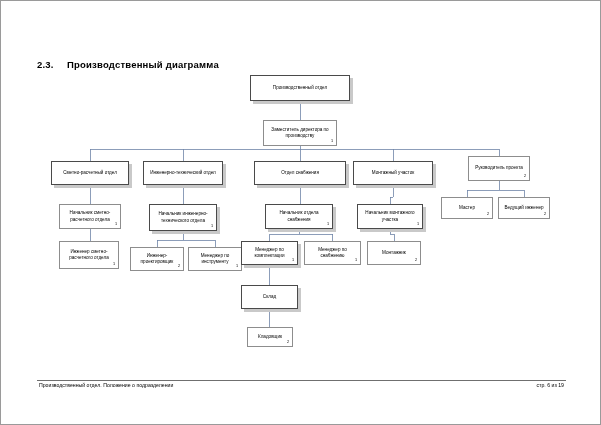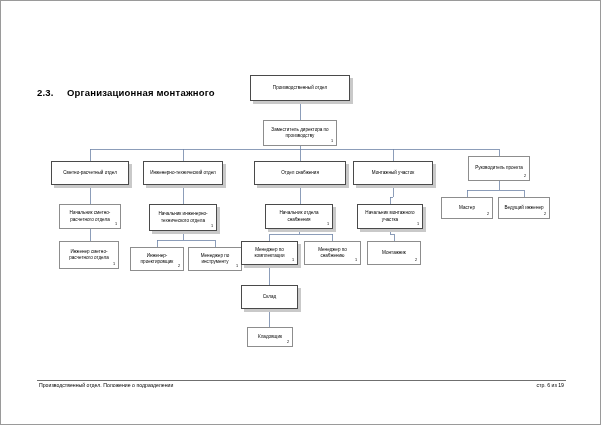--- a/index.html
+++ b/index.html
@@ -2,21 +2,21 @@
 <html><head>
 <meta charset="utf-8">
 <style>
   html,body{margin:0;padding:0;background:#ffffff;}
   body{width:601px;height:425px;overflow:hidden;font-family:"Liberation Sans",sans-serif;}
 
   #page{position:relative;width:601px;height:425px;box-sizing:border-box;
         border:1px solid #9a9a9a;background:#ffffff;}
 
   #title{position:absolute;left:36px;top:58px;font-size:9.5px;font-weight:bold;color:#000;letter-spacing:.2px;white-space:nowrap;}
-  #title .num{display:inline-block;width:30px;margin-top:28px;}
+  #title .num{display:inline-block;width:30px;}
 
   
   #chart{position:absolute;left:0;top:0;width:601px;height:425px;}
   #svg-lines{position:absolute;left:0;top:0;width:601px;height:425px;pointer-events:none;}
 
   .node{position:absolute;box-sizing:border-box;background:#ffffff;
         display:flex;align-items:center;justify-content:center;text-align:center;
         font-size:4.6px;line-height:1.35;color:#000;padding:1px 3px;}
   .node .lbl{display:block;}
   .node.thick{border:1.4px solid #4a4a4a;box-shadow:3px 3px 0 0 #c9c9c9;}
@@ -28,21 +28,21 @@
   #footer .row{position:relative;height:12px;padding-top:1px;}
   #footer .left{position:absolute;left:2px;top:1px;font-size:5.2px;color:#000;}
   #footer .right{position:absolute;right:2px;top:1px;font-size:5.2px;color:#000;}
 </style>
 </head>
 <body>
 
 <div id="page">
 
   <div id="title">
-    <span class="num">2.3.</span><span>Организационная монтажного</span>
+    <span class="num">2.3.</span><span>Производственный диаграмма</span>
   </div>
 
   <div id="chart">
     <svg id="svg-lines">
         <line x1="299" y1="100" x2="299" y2="119" stroke="#6f84a8" stroke-width="0.8" shape-rendering="crispEdges"></line>
         <line x1="299" y1="145" x2="299" y2="148" stroke="#6f84a8" stroke-width="0.8" shape-rendering="crispEdges"></line>
         <line x1="89" y1="148" x2="498" y2="148" stroke="#6f84a8" stroke-width="0.8" shape-rendering="crispEdges"></line>
         <line x1="89" y1="148" x2="89" y2="160" stroke="#6f84a8" stroke-width="0.8" shape-rendering="crispEdges"></line>
         <line x1="182" y1="148" x2="182" y2="160" stroke="#6f84a8" stroke-width="0.8" shape-rendering="crispEdges"></line>
         <line x1="299" y1="148" x2="299" y2="160" stroke="#6f84a8" stroke-width="0.8" shape-rendering="crispEdges"></line>

